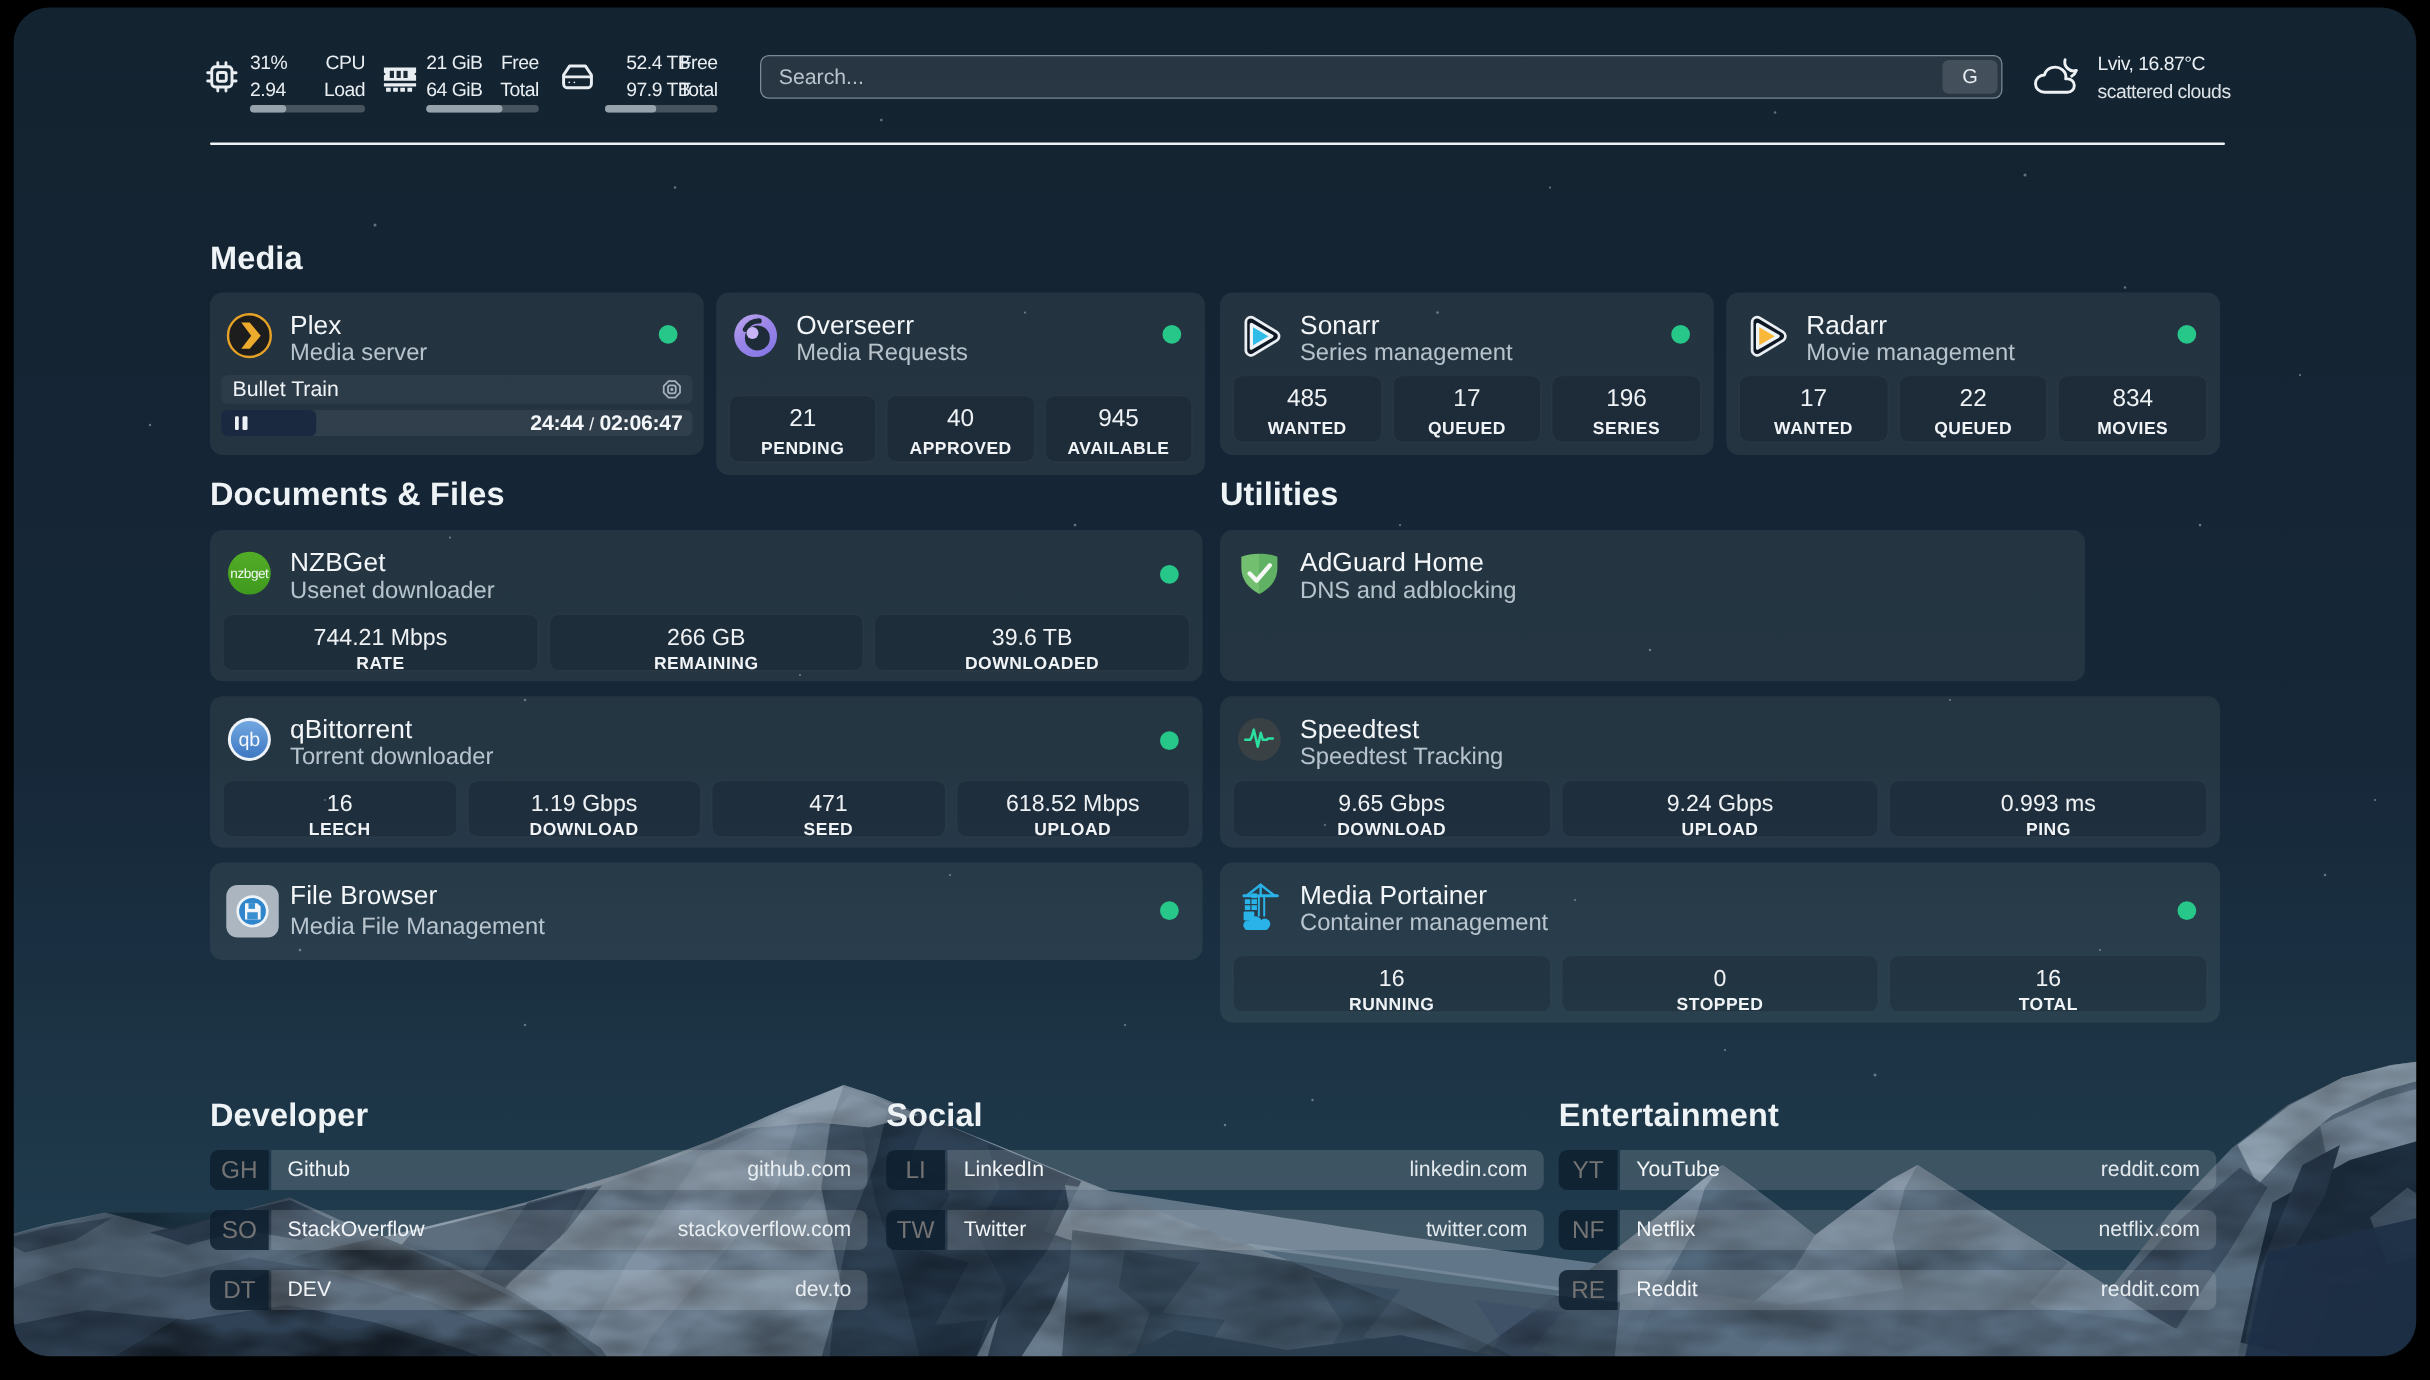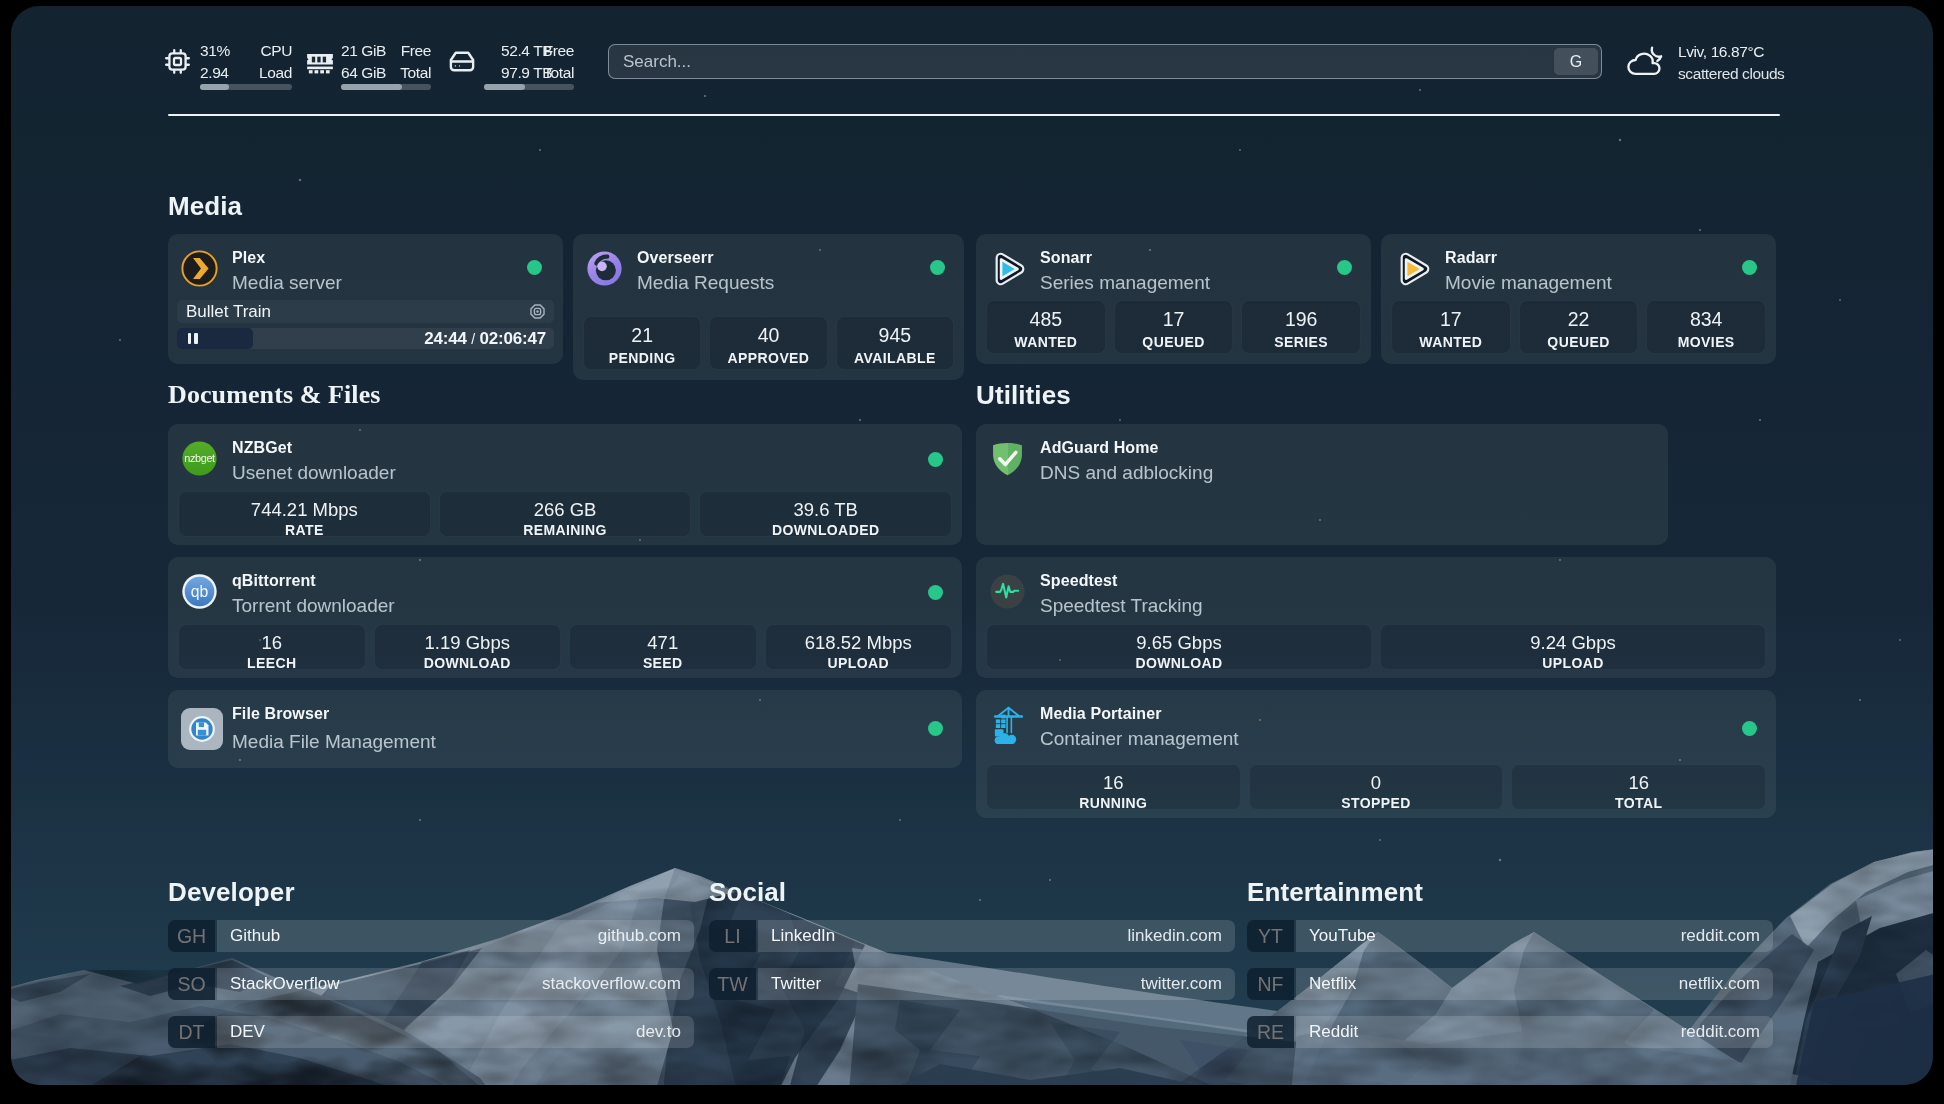--- a/index.html
+++ b/index.html
@@ -18,21 +18,21 @@
   .searchbar { position:absolute; left:608px; top:44px; width:994px; height:35px;
      background:rgba(255,255,255,0.09); border:1.5px solid rgba(195,210,221,0.55); border-radius:7px; }
   .searchbar .ph { position:absolute; left:14px; top:7px; font-size:17px; color:#b9c4cc; }
   .gbtn { position:absolute; right:3px; top:3px; width:44px; height:27px; border-radius:5px;
      background:rgba(255,255,255,0.13); text-align:center; font-size:16px; line-height:27px; color:#e9eef2; }
   .topsep { position:absolute; left:168px; top:114px; width:1612px; height:2px; background:#eef3f6; border-radius:1px; }
   
   .shead { position:absolute; font-size:26px; font-weight:bold; color:#eef3f6; letter-spacing:0.1px; }
   .card { position:absolute; background:rgba(224,241,210,0.075); border-radius:10px; }
   .cicon { position:absolute; left:12px; top:15px; width:38px; height:38px; }
-  .ctitle { position:absolute; left:64px; top:15px; font-size:16px; font-weight:bold; color:#f4f7f9; letter-spacing:0.1px; }
+  .ctitle { position:absolute; left:64px; top:15px; font-size:21px; font-weight:normal; color:#f4f7f9; letter-spacing:0.1px; }
   .csub { position:absolute; left:64px; top:37.5px; font-size:19px; color:rgba(220,231,239,0.8); }
   .gdot { position:absolute; width:15px; height:15px; border-radius:50%; background:#27c689; }
   .srow { position:absolute; left:10px; right:10px; bottom:8px; display:flex; gap:8px; }
   .sbox { flex:1; background:rgba(8,20,30,0.22); border:1px solid rgba(255,255,255,0.05);
       border-radius:8px; text-align:center; padding-top:7px; }
   .sval { font-size:19.5px; color:#eef2f5; }
   .slab { font-size:14px; font-weight:bold; color:#f0f4f7; letter-spacing:0.4px; margin-top:3px; }
   
   .bm { position:absolute; height:32px; }
   .bm .ab { position:absolute; left:0; top:0; width:47px; height:32px; background:rgba(13,31,46,0.82);
@@ -363,21 +363,21 @@
         <div class="sval">22</div>
         <div class="slab">QUEUED</div>
       </div>
     <div class="sbox" style="height:54px;">
         <div class="sval">834</div>
         <div class="slab">MOVIES</div>
       </div>
   </div>
 </div>
 
-<div class="shead" style="left:168px;top:380px;font-family:Liberation Serif, serif;">Documents &amp; Files</div>
+<div class="shead" style="left:168px;top:380px;">Documents &amp; Files</div>
 <div class="shead" style="left:976px;top:380px;">Utilities</div>
 
 <div class="card" style="left:168px;top:424px;width:794px;height:121px;">
   <div class="cicon" style="left:13px;top:16px;">
     <svg width="37" height="37" viewBox="0 0 40 40">
       <defs>
           <linearGradient id="nzg" x1="0" y1="0" x2="0" y2="1">
         <stop offset="0" stop-color="#53ad27"></stop>
             <stop offset="1" stop-color="#3f9a1e"></stop>
       </linearGradient>
@@ -471,20 +471,24 @@
   <div class="ctitle">Speedtest</div>
   <div class="csub">Speedtest Tracking</div>
   <div class="srow">
     <div class="sbox" style="height:46px;">
         <div class="sval" style="font-size:18.5px;">9.65 Gbps</div>
         <div class="slab" style="margin-top:1px;">DOWNLOAD</div>
       </div>
     <div class="sbox" style="height:46px;">
         <div class="sval" style="font-size:18.5px;">9.24 Gbps</div>
         <div class="slab" style="margin-top:1px;">UPLOAD</div>
+      </div>
+    <div class="sbox" style="height:46px;">
+        <div class="sval" style="font-size:18.5px;">0.993 ms</div>
+        <div class="slab" style="margin-top:1px;">PING</div>
       </div>
   </div>
 </div>
 
 <div class="card" style="left:168px;top:690px;width:794px;height:78px;">
   <div class="cicon" style="left:12px;top:17px;width:44px;height:44px;">
     <svg width="44" height="44" viewBox="0 0 44 44">
       <rect x="1" y="1" width="42" height="42" rx="9" fill="#ccd5de" opacity="0.8"></rect>
       <circle cx="22" cy="22" r="11.8" fill="#2f86cc" stroke="#eef3f8" stroke-width="2.2"></circle>
       <path d="M16 15.5 h9.8 l2.7 2.7 v10.3 h-12.5 Z" fill="#f2f6fa"></path>

